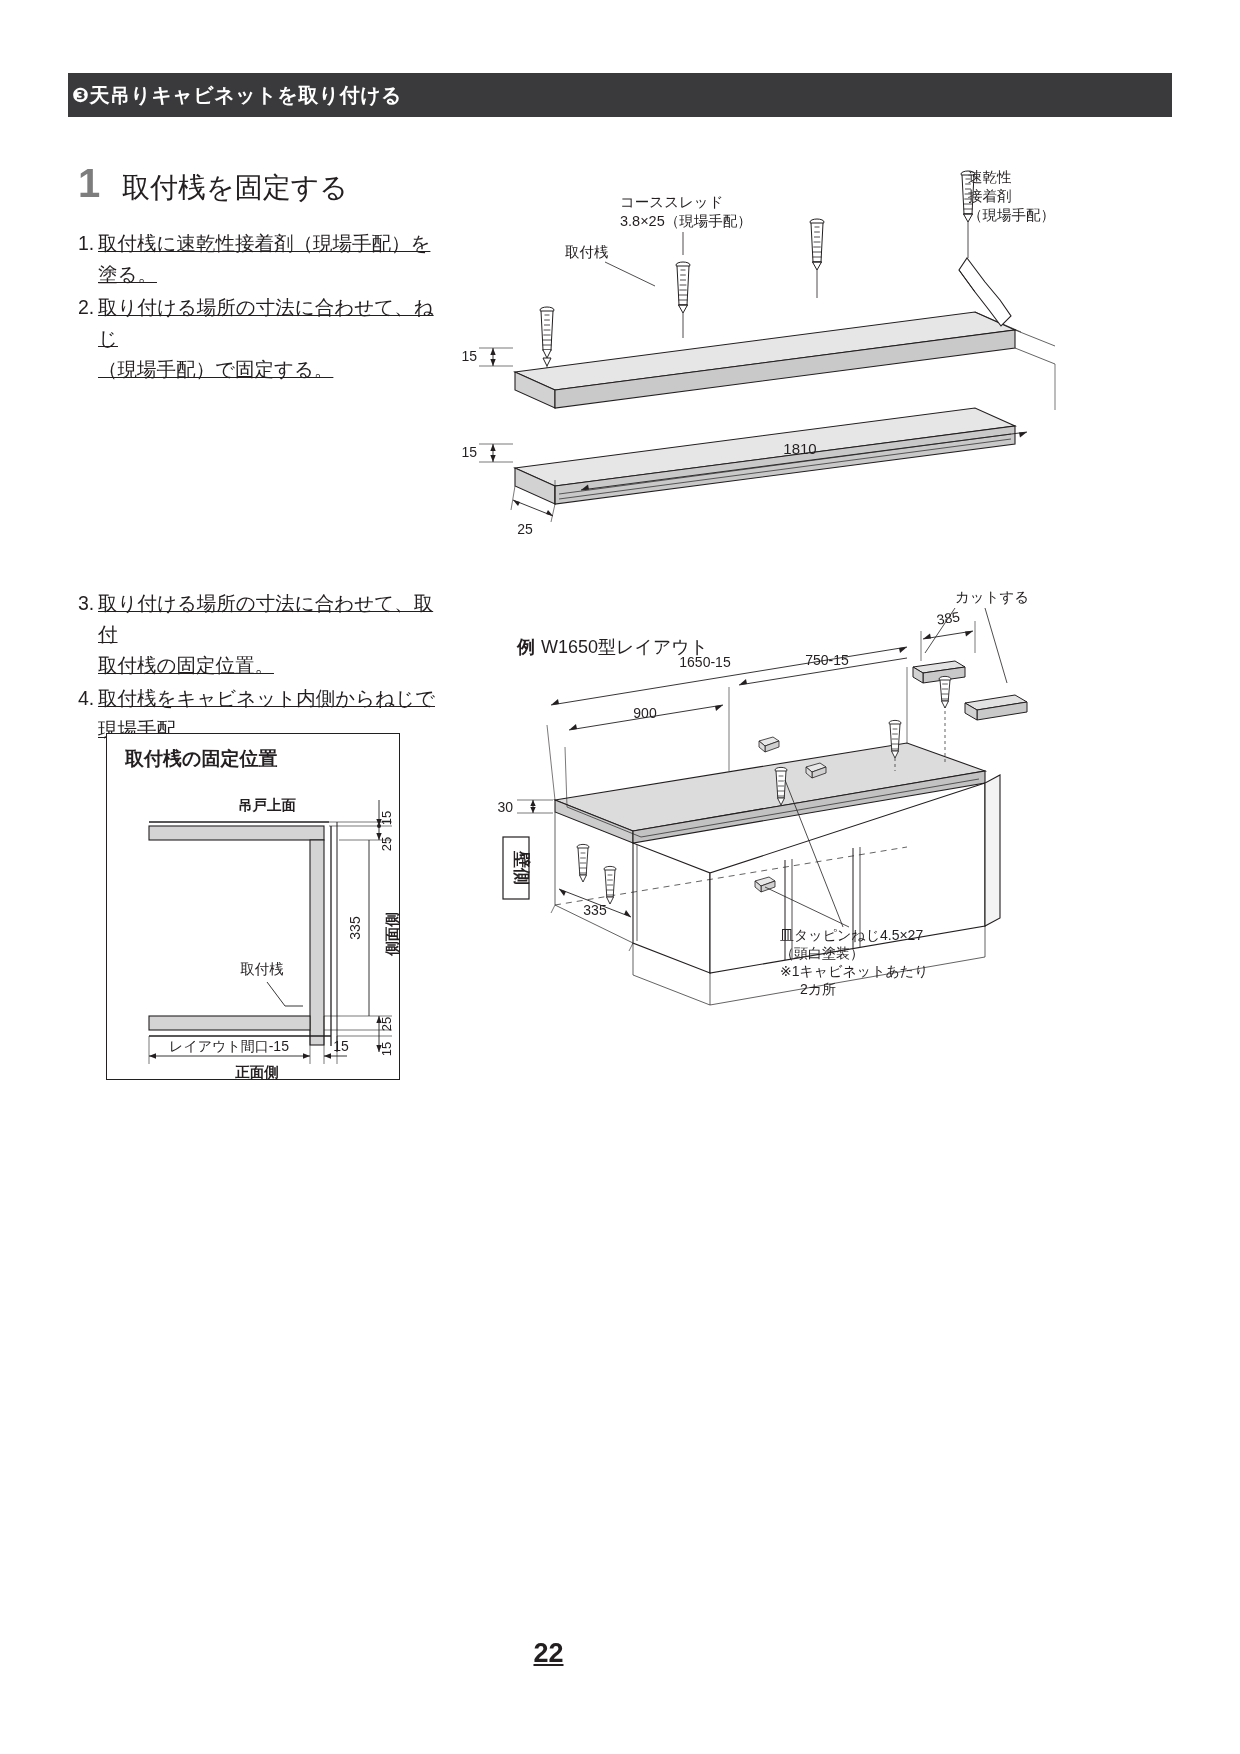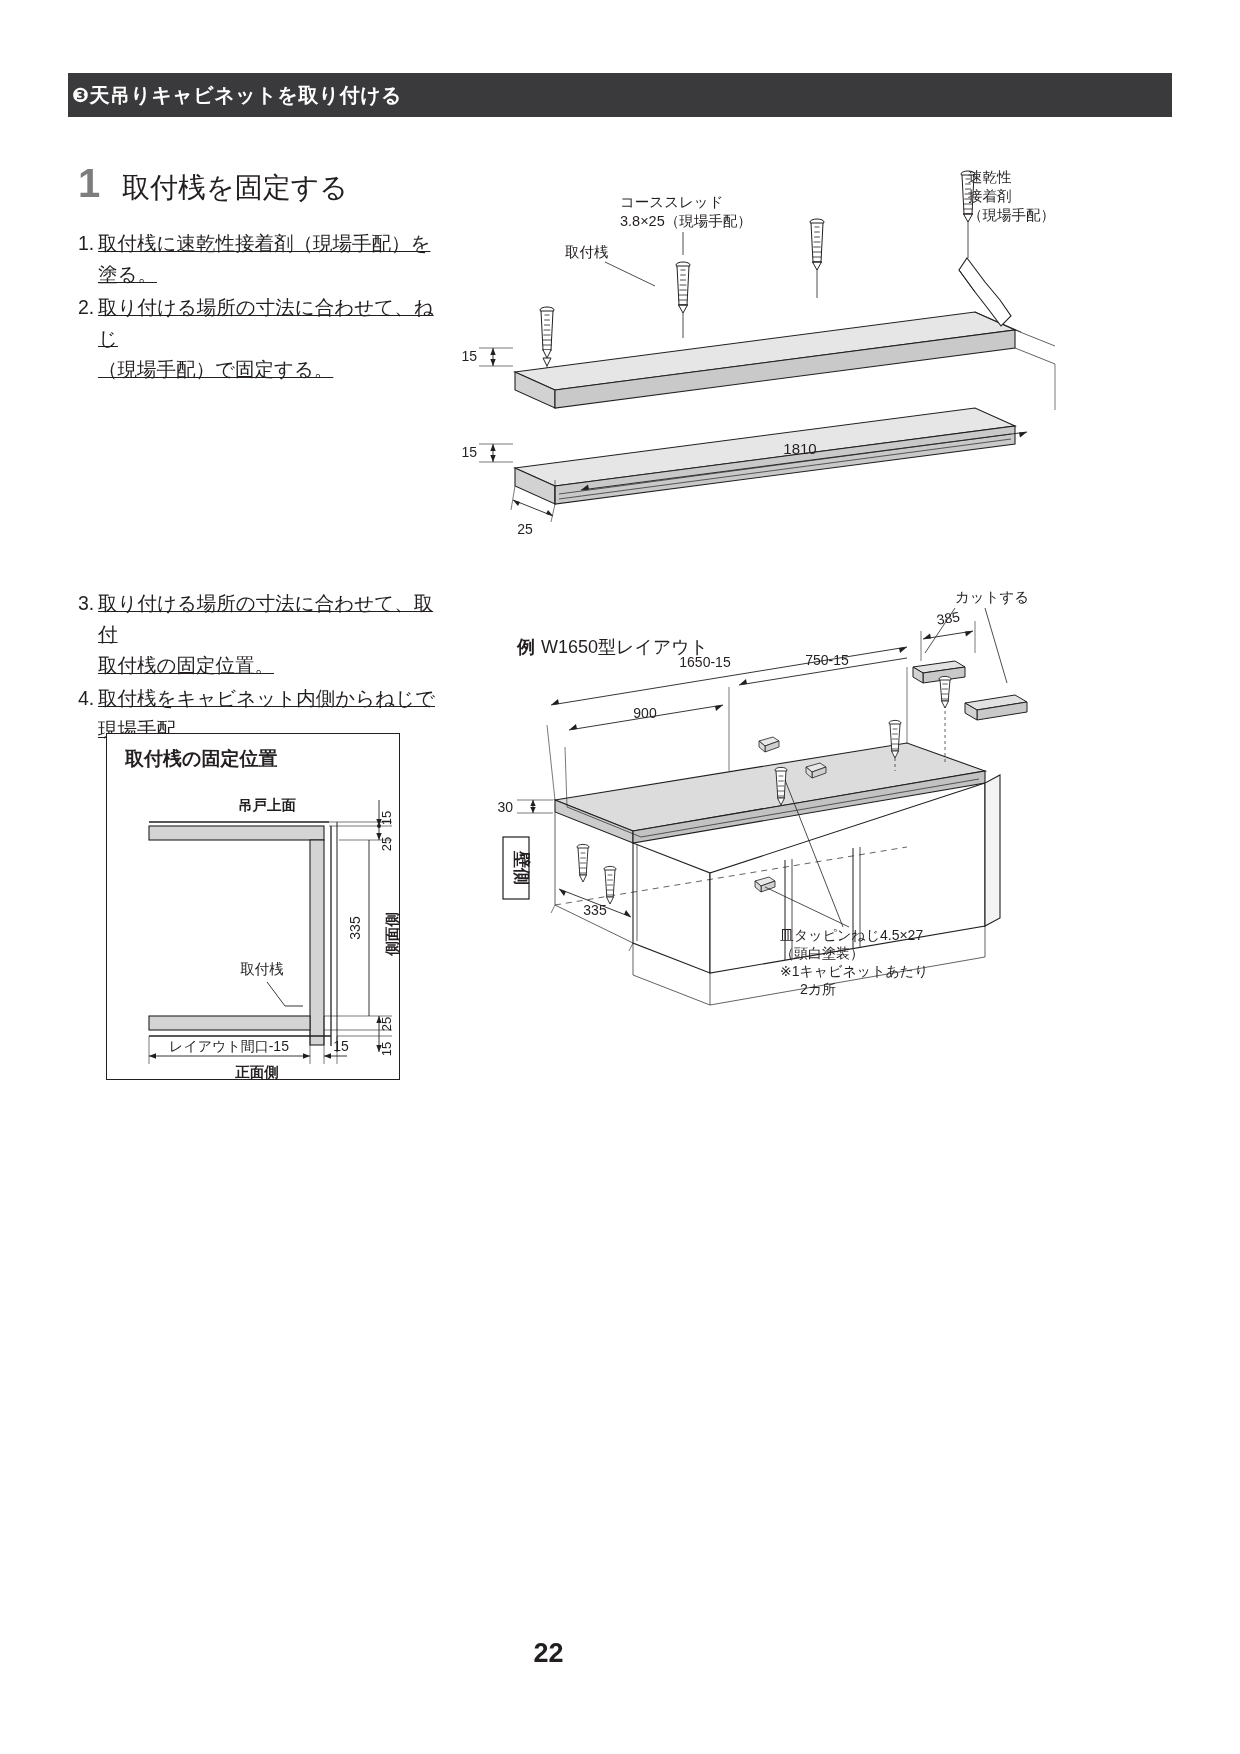--- a/index.html
+++ b/index.html
@@ -60,21 +60,21 @@
   .draw { position:absolute; }
   #draw-top { left:455px; top:150px; }
   #draw-bottom { left:455px; top:575px; }
   #draw-box { left:0; top:0; }
 
   svg text { font-family:"Liberation Sans","DejaVu Sans",sans-serif; fill:#231f20; }
 
   
   .pageno {
     position:absolute; left:0; top:1638px; width:1097px;
-    text-align:center; font-size:27px; font-weight:bold; color:#231f20;
+    text-align:center; font-size:27px; font-weight:bold; color:#231f20;text-decoration:underline;
   }
 </style>
 </head>
 <body>
 
 <div class="page">
 
   <div class="header-bar">
     <span class="title">❸天吊りキャビネットを取り付ける</span>
   </div>

